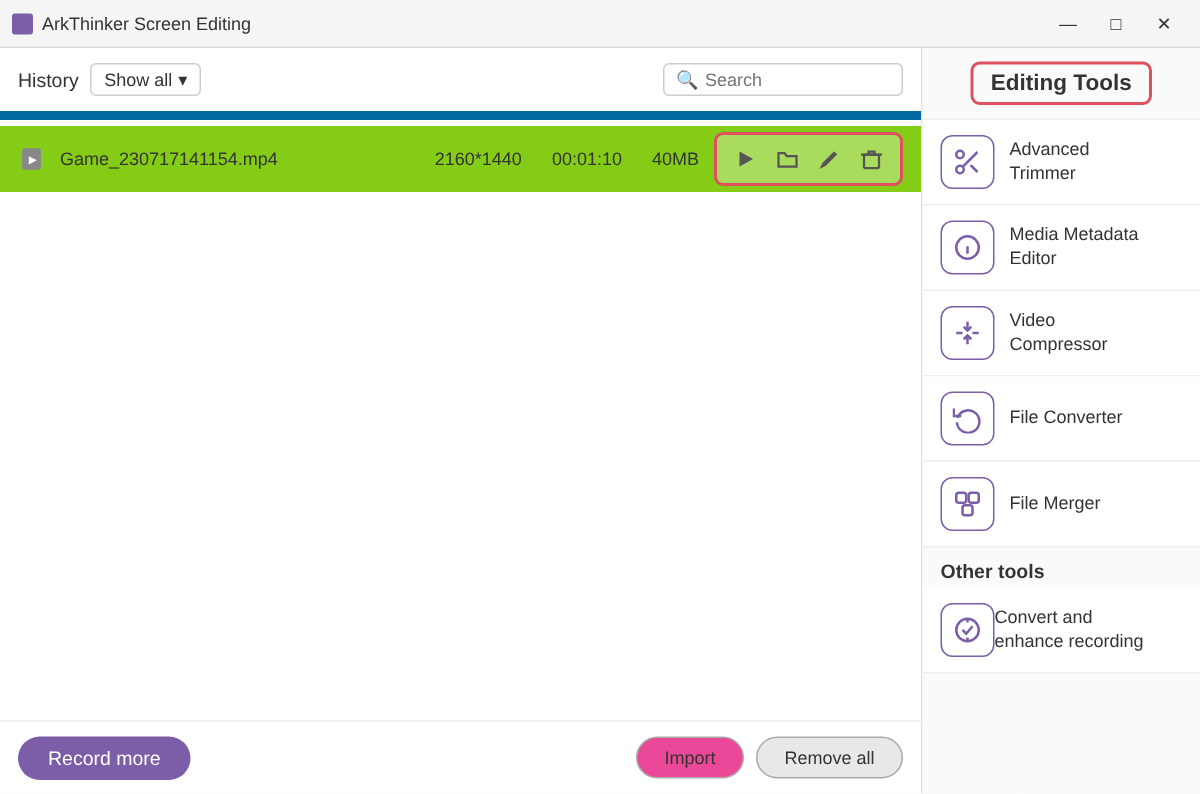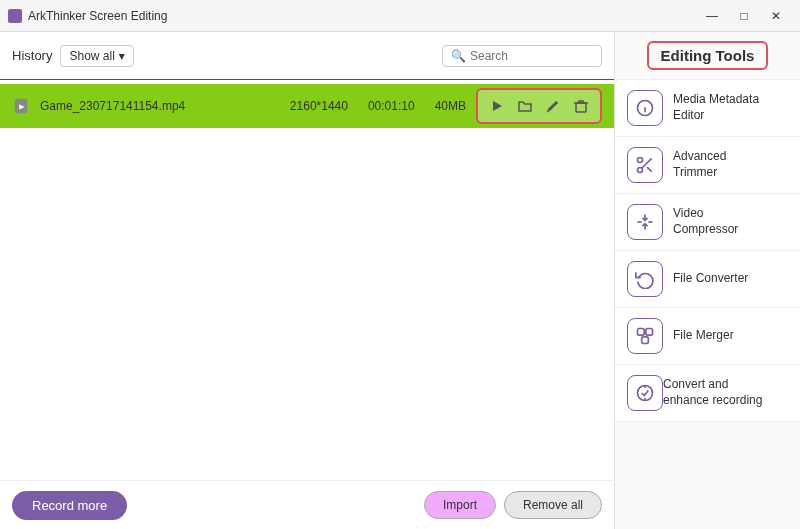--- a/index.html
+++ b/index.html
@@ -12,21 +12,21 @@
     }
     .title-bar-left { display: flex; align-items: center; gap: 6px; font-size: 12px; color: #333; }
     .title-icon { width: 14px; height: 14px; background: #7b5ea7; border-radius: 2px; display: inline-block; }
     .title-bar-controls { display: flex; gap: 0; }
     .title-btn { width: 32px; height: 32px; border: none; background: transparent; cursor: pointer; font-size: 12px; color: #333; display: flex; align-items: center; justify-content: center; }
 
     .main-layout { display: flex; height: calc(529px - 32px); }
 
     .left-panel { flex: 1; display: flex; flex-direction: column; background: #fff; border-right: 1px solid #e0e0e0; }
 
-    .toolbar { display: flex; align-items: center; padding: 8px 12px; gap: 8px; border-bottom: 1px solid #0369a1; height: 48px; }
+    .toolbar { display: flex; align-items: center; padding: 8px 12px; gap: 8px; border-bottom: 6px solid #0369a1; height: 48px; }
     .history-label { font-size: 13px; color: #333; font-weight: 500; }
     .show-all-select {
       display: flex; align-items: center; gap: 4px;
       border: 1px solid #ccc; border-radius: 4px; padding: 3px 8px;
       font-size: 12px; color: #333; cursor: pointer; background: #fff;
     }
 
     .search-box {
       margin-left: auto; display: flex; align-items: center;
       border: 1px solid #ccc; border-radius: 4px; padding: 3px 8px; gap: 4px;
@@ -56,21 +56,21 @@
 
     .bottom-bar {
       display: flex; align-items: center; padding: 24px 12px; gap: 8px;
       border-top: 1px solid #eee; height: 48px;
     }
     .record-more-btn {
       background: #7b5ea7; color: white; border: none; border-radius: 20px;
       padding: 7px 20px; font-size: 13px; cursor: pointer; font-weight: 500;
     }
     .import-btn {
-      margin-left: auto; border: 1px solid #aaa; background: #f0abfc; border-radius: 16px;
+      margin-left: auto; border: 1px solid #aaa; background: #ec4899; border-radius: 16px;
       padding: 6px 18px; font-size: 12px; cursor: pointer; color: #333;
     }
     .remove-all-btn {
       border: 1px solid #aaa; background: #e8e8e8; border-radius: 16px;
       padding: 6px 18px; font-size: 12px; cursor: pointer; color: #333;
     }
 
     
     .right-panel { width: 185px; background: #fafafa; display: flex; flex-direction: column; overflow-y: auto; }
     .right-header {
@@ -183,38 +183,38 @@
   </div>
 
   <div class="right-panel">
     <div class="right-header">
       <span class="editing-tools-label">Editing Tools</span>
     </div>
 
     <div class="tool-item">
       <div class="tool-icon-wrap">
         <svg class="svg-icon" viewBox="0 0 24 24" fill="none" stroke="#7b5ea7" stroke-width="2">
-          <circle cx="12" cy="12" r="9"></circle>
-            <line x1="12" y1="8" x2="12" y2="8"></line>
-            <line x1="12" y1="11" x2="12" y2="17"></line>
-        </svg>
-      </div>
-      <span class="tool-name">Media Metadata<br>Editor</span>
-    </div>
-
-    <div class="tool-item">
-      <div class="tool-icon-wrap">
-        <svg class="svg-icon" viewBox="0 0 24 24" fill="none" stroke="#7b5ea7" stroke-width="2">
           <circle cx="6" cy="6" r="3"></circle>
             <circle cx="6" cy="18" r="3"></circle>
           <line x1="20" y1="4" x2="8.12" y2="15.88"></line>
             <line x1="14.47" y1="14.48" x2="20" y2="20"></line>
         </svg>
       </div>
       <span class="tool-name">Advanced<br>Trimmer</span>
+    </div>
+
+    <div class="tool-item">
+      <div class="tool-icon-wrap">
+        <svg class="svg-icon" viewBox="0 0 24 24" fill="none" stroke="#7b5ea7" stroke-width="2">
+          <circle cx="12" cy="12" r="9"></circle>
+            <line x1="12" y1="8" x2="12" y2="8"></line>
+            <line x1="12" y1="11" x2="12" y2="17"></line>
+        </svg>
+      </div>
+      <span class="tool-name">Media Metadata<br>Editor</span>
     </div>
 
     <div class="tool-item">
       <div class="tool-icon-wrap">
         <svg class="svg-icon" viewBox="0 0 24 24" fill="none" stroke="#7b5ea7" stroke-width="2">
           <line x1="12" y1="3" x2="12" y2="10"></line>
             <polyline points="9,7 12,10 15,7"></polyline>
           <line x1="12" y1="21" x2="12" y2="14"></line>
             <polyline points="9,17 12,14 15,17"></polyline>
           <line x1="3" y1="12" x2="8" y2="12"></line>
@@ -238,20 +238,23 @@
       <div class="tool-icon-wrap">
         <svg class="svg-icon" viewBox="0 0 24 24" fill="none" stroke="#7b5ea7" stroke-width="2">
           <rect x="3" y="3" width="8" height="8" rx="2"></rect>
           <rect x="13" y="3" width="8" height="8" rx="2"></rect>
           <rect x="8" y="13" width="8" height="8" rx="2"></rect>
         </svg>
       </div>
       <span class="tool-name">File Merger</span>
     </div>
 
+    <div class="other-tools-header">
+      <span>Other tools</span>
+    </div>
 
     <div class="tool-item-other">
       <div class="tool-icon-wrap">
         <svg class="svg-icon" viewBox="0 0 24 24" fill="none" stroke="#7b5ea7" stroke-width="2">
           <circle cx="12" cy="12" r="9"></circle>
           <polyline points="8,12 11,15 16,9"></polyline>
           <line x1="12" y1="3" x2="12" y2="6"></line>
           <line x1="12" y1="18" x2="12" y2="21"></line>
         </svg>
       </div>

